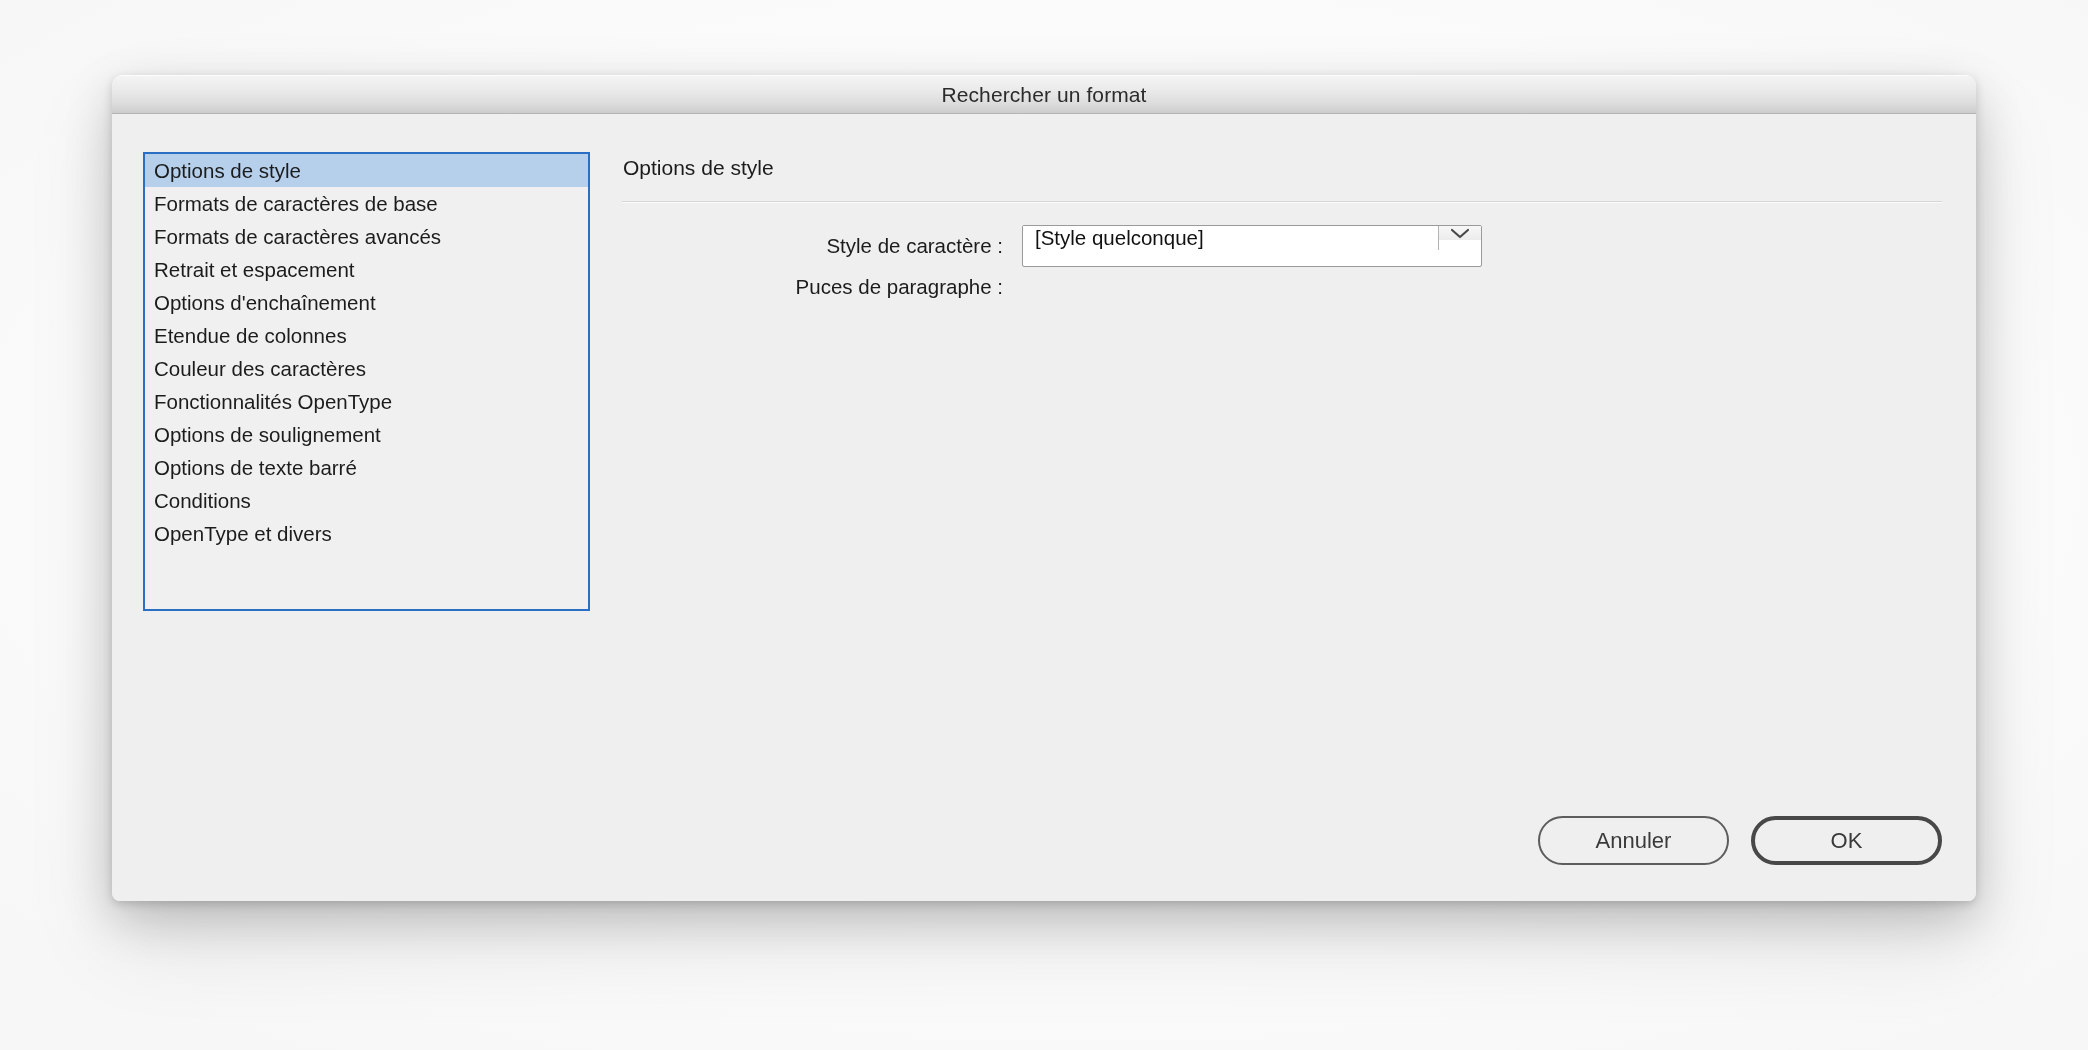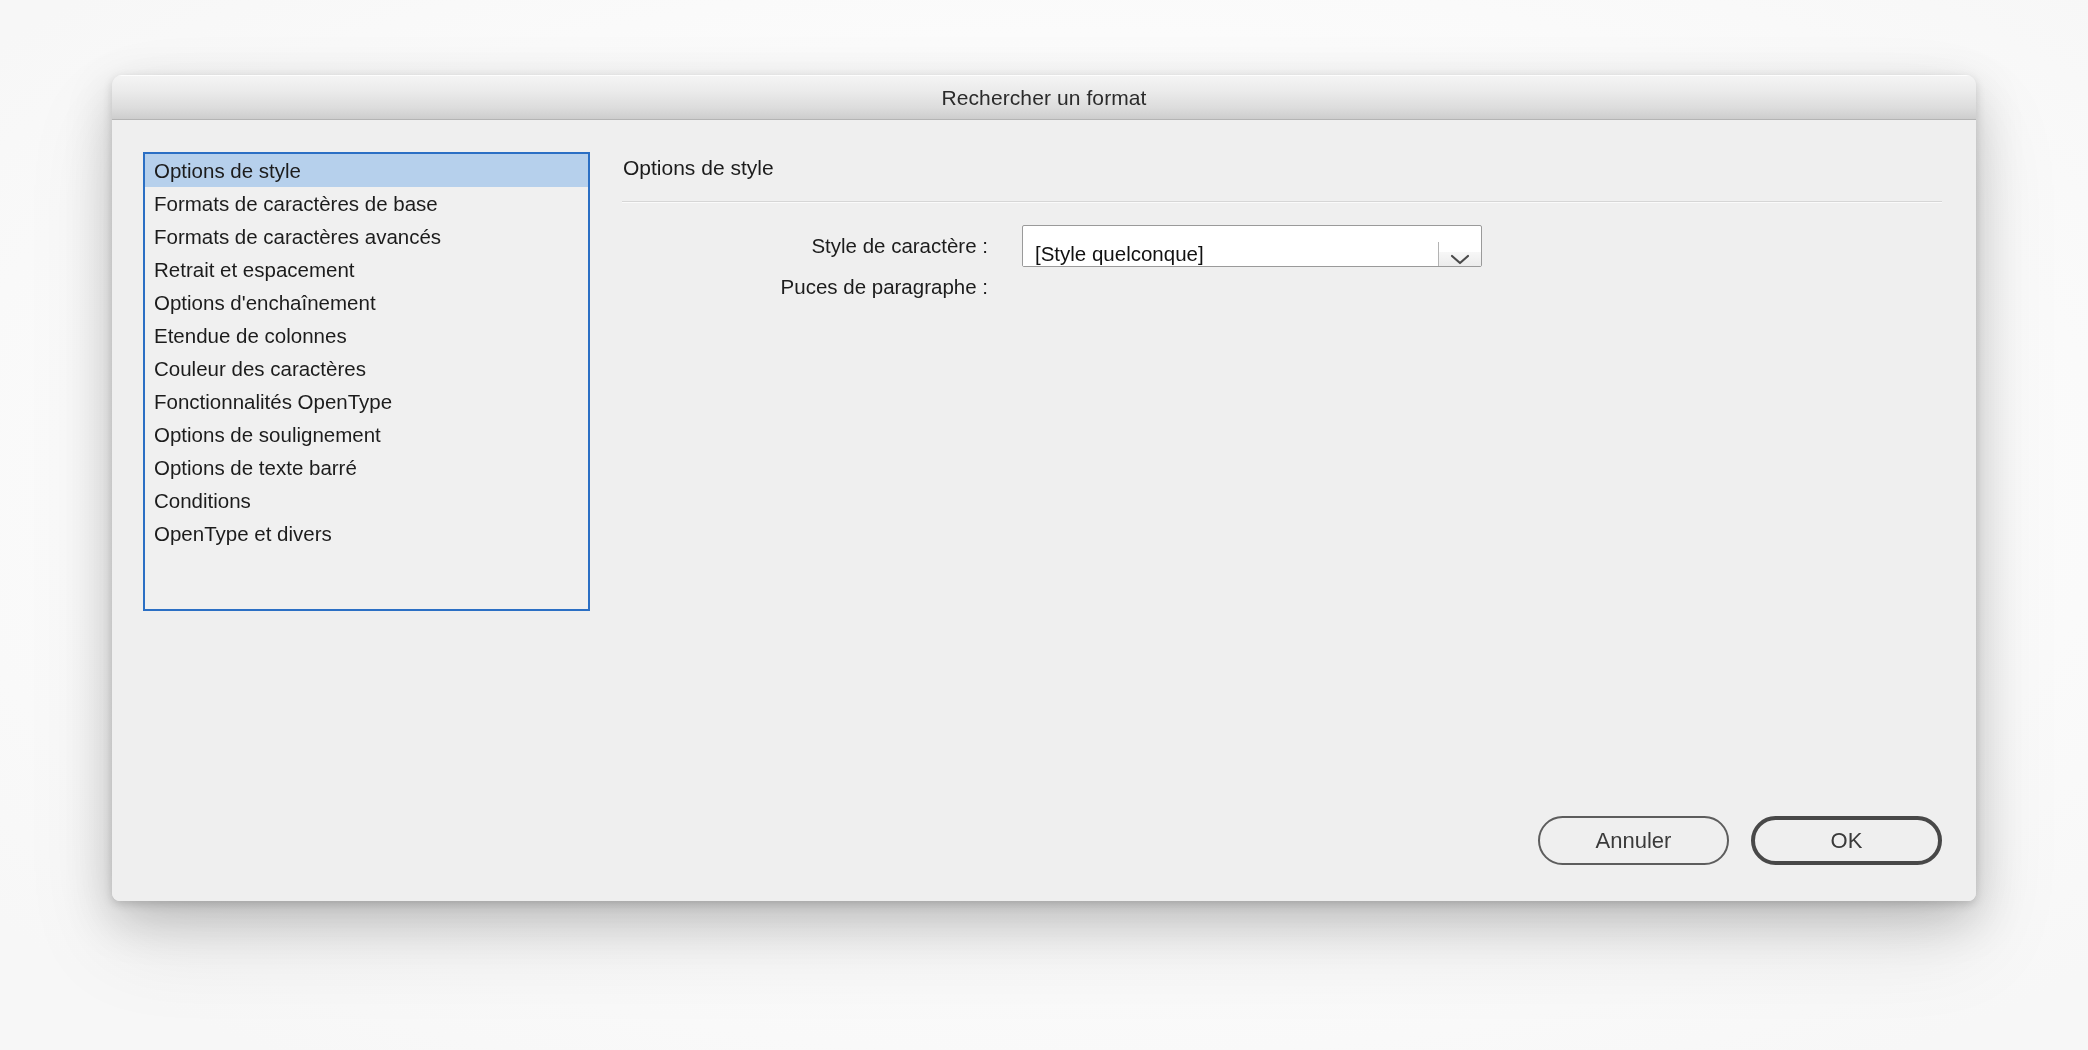--- a/index.html
+++ b/index.html
@@ -33,21 +33,21 @@
     border-radius: 10px 10px 8px 8px;
     background: #efefef;
     box-shadow:
       0 3px 10px rgba(0,0,0,0.16),
       0 18px 48px rgba(0,0,0,0.19),
       0 40px 90px rgba(0,0,0,0.10);
     overflow: hidden;
   }
 
   #titlebar {
-    height: 45px;
+    height: 39px;
     background: linear-gradient(to bottom, #f4f4f4 0%, #ebebeb 35%, #dcdcdc 75%, #cdcdcd 100%);
     border-bottom: 1px solid #b4b4b4;
     border-top: 1px solid #fdfdfd;
     display: flex;
     align-items: center;
     justify-content: center;
     position: relative;
     box-sizing: border-box;
   }
   #titlebar-title {
@@ -114,29 +114,29 @@
   .field-row {
     display: flex;
     align-items: center;
     margin-top: 22px;
   }
   .field-row.second { margin-top: 8px; }
 
   .field-label {
     width: 400px;
     text-align: right;
-    padding-right: 34px;
+    padding-right: 19px;
     font-size: 20.5px;
     color: #1c1c1c;
     box-sizing: border-box;
   }
 
   .combo {
     display: flex;
-    align-items: flex-end;
+    align-items: flex-start;
     height: 42px;
     width: 460px;
     border: 1px solid #9a9a9a;
     border-radius: 2px;
     box-sizing: border-box;
     background: #ffffff;
   }
   .combo-value {
     flex: 1;
     background: #ffffff;

